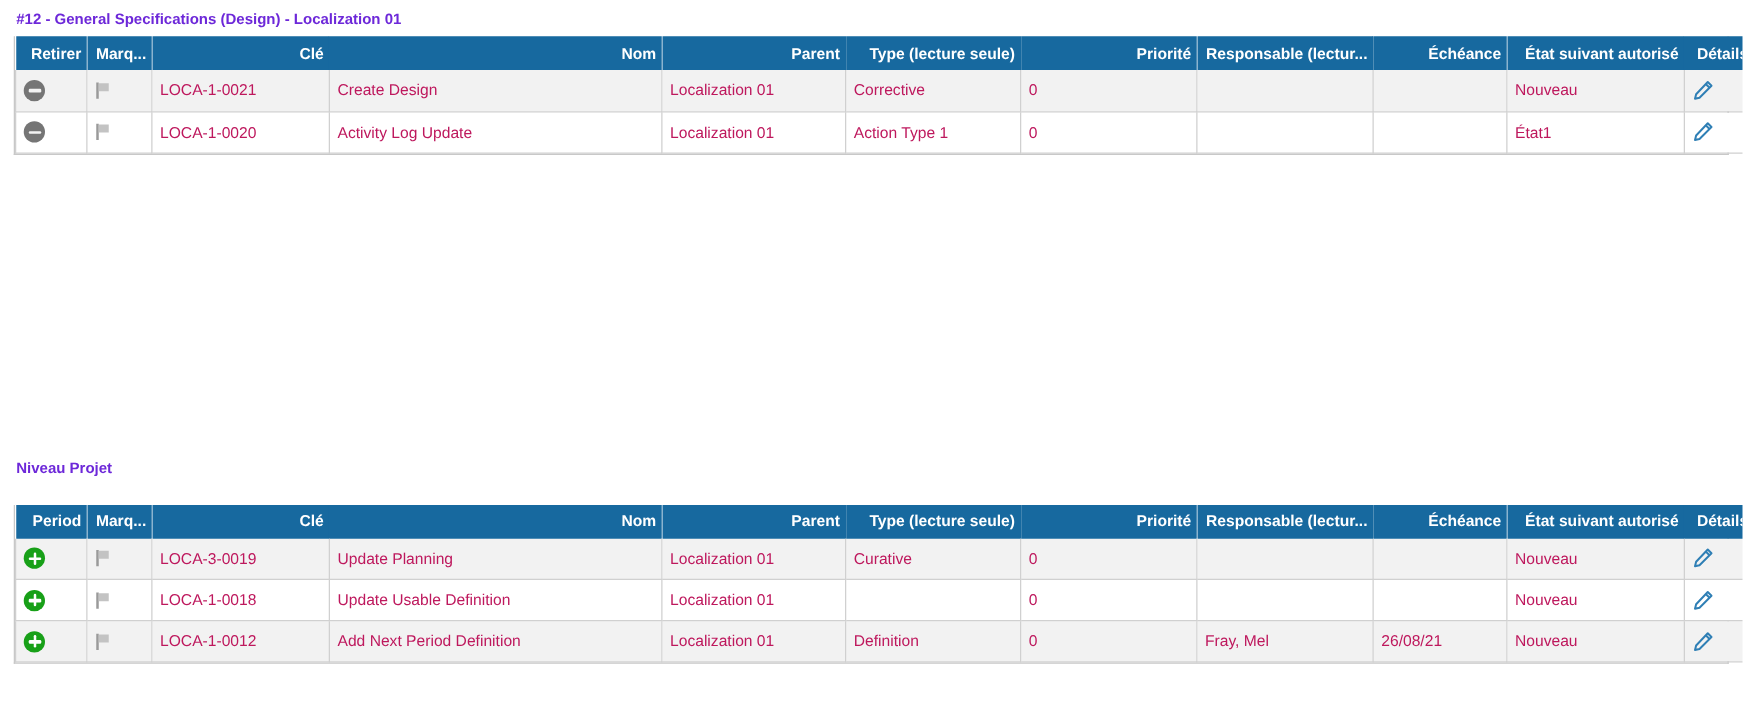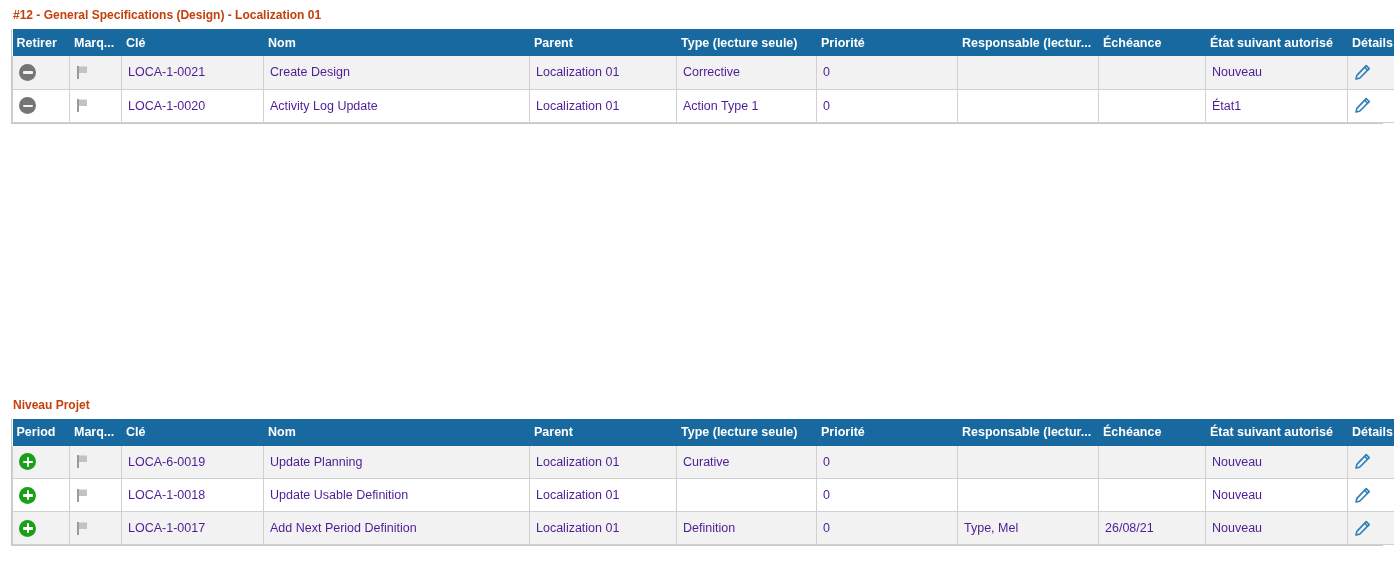--- a/index.html
+++ b/index.html
@@ -13,25 +13,25 @@
   }
   .page {
     position: relative;
     width: 1394px;
     height: 565px;
     overflow: hidden;
   }
   .section-title {
     font-size: 12px;
     font-weight: bold;
-    color: #c2410c;
+    color: #6d28d9;
     padding-left: 13px;
   }
   #top-title { padding-top: 8px; padding-bottom: 7px; }
-  #mid-title { padding-top: 0px; padding-bottom: 7px; margin-top: 31px; }
+  #mid-title { padding-top: 0px; padding-bottom: 23px; }
 
   .grid-wrap {
     margin: 0 11px 0 11px;
     border: 1px solid #c8c8c8;
     border-top: none;
     box-sizing: border-box;
   }
   table.grid {
     border-collapse: collapse;
     width: 1372px;
@@ -39,36 +39,36 @@
     font-size: 12.5px;
   }
   table.grid thead th {
     background: #1b6ca8;
     background: #17699f;
     color: #ffffff;
     font-weight: bold;
     font-size: 12.5px;
     height: 27px;
     padding: 0 4px;
-    text-align: left;
+    text-align: right;
     border-right: 1px solid #17699f;
     white-space: nowrap;
     overflow: hidden;
     text-overflow: ellipsis;
     box-sizing: border-box;
   }
   table.grid thead th:last-child { border-right: none; }
 
   table.grid tbody td {
     height: 33px;
     border: 1px solid #d0d0d0;
     border-top: none;
     padding: 0 6px;
     box-sizing: border-box;
-    color: #4c1d95;
+    color: #be185d;
     white-space: nowrap;
     overflow: hidden;
     text-overflow: ellipsis;
     vertical-align: middle;
   }
   tr.alt td { background: #f2f2f2; }
   tr.norm td { background: #ffffff; }
 
   .c-center { text-align: left; }
   .c-left { text-align: left; }
@@ -266,21 +266,21 @@
         <tr class="alt">
           <td class="c-center"><span class="icon-plus"></span></td>
           <td class="c-center">
             <span class="icon-flag">
               <svg width="13" height="15" viewBox="0 0 13 15">
                   <path d="M2 1 L2 14" stroke="#9a9a9a" stroke-width="2" fill="none"></path>
                   <path d="M3 1.5 L11 1.5 L11 8 L3 8 Z" fill="#c3c3c3"></path>
                 </svg>
             </span>
           </td>
-          <td class="c-left">LOCA-6-0019</td>
+          <td class="c-left">LOCA-3-0019</td>
           <td class="c-left">Update Planning</td>
           <td class="c-center">Localization 01</td>
           <td class="c-center">Curative</td>
           <td class="c-center">0</td>
           <td class="c-center"></td>
           <td class="c-center"></td>
           <td class="c-center">Nouveau</td>
           <td class="c-center">
             <span class="icon-pencil">
               <svg width="17" height="17" viewBox="0 0 17 17">
@@ -320,26 +320,26 @@
         <tr class="alt">
           <td class="c-center"><span class="icon-plus"></span></td>
           <td class="c-center">
             <span class="icon-flag">
               <svg width="13" height="15" viewBox="0 0 13 15">
                   <path d="M2 1 L2 14" stroke="#9a9a9a" stroke-width="2" fill="none"></path>
                   <path d="M3 1.5 L11 1.5 L11 8 L3 8 Z" fill="#c3c3c3"></path>
                 </svg>
             </span>
           </td>
-          <td class="c-left">LOCA-1-0017</td>
+          <td class="c-left">LOCA-1-0012</td>
           <td class="c-left">Add Next Period Definition</td>
           <td class="c-center">Localization 01</td>
           <td class="c-center">Definition</td>
           <td class="c-center">0</td>
-          <td class="c-left">Type, Mel</td>
+          <td class="c-left">Fray, Mel</td>
           <td class="c-center">26/08/21</td>
           <td class="c-center">Nouveau</td>
           <td class="c-center">
             <span class="icon-pencil">
               <svg width="17" height="17" viewBox="0 0 17 17">
                   <path d="M12.2 1.6 L15.2 4.6 L5.6 14.2 L2 15 L2.9 11.4 Z" fill="none" stroke="#2f7fb5" stroke-width="1.6" stroke-linejoin="round"></path>
                   <path d="M10.6 3.2 L13.6 6.2" stroke="#2f7fb5" stroke-width="1.6"></path>
                 </svg>
             </span>
           </td>

